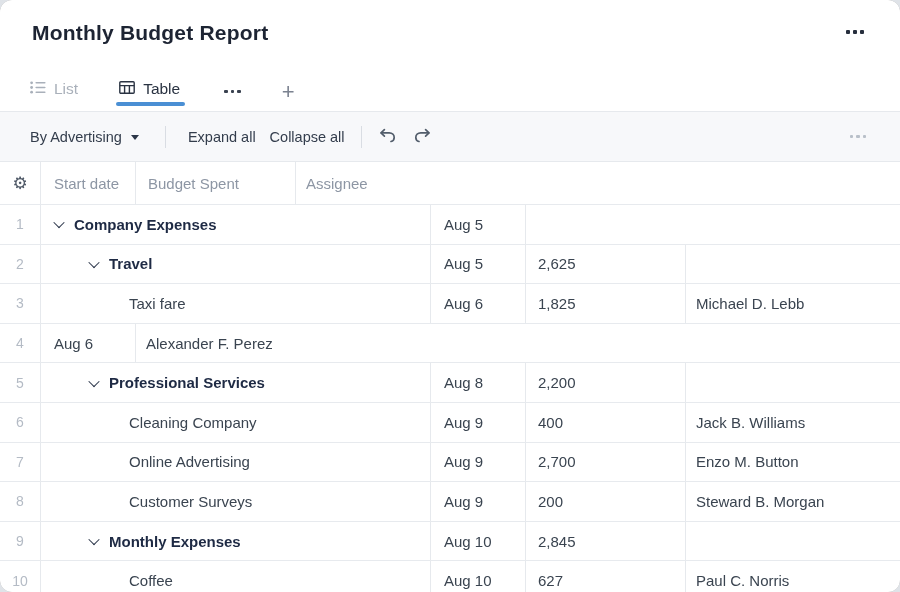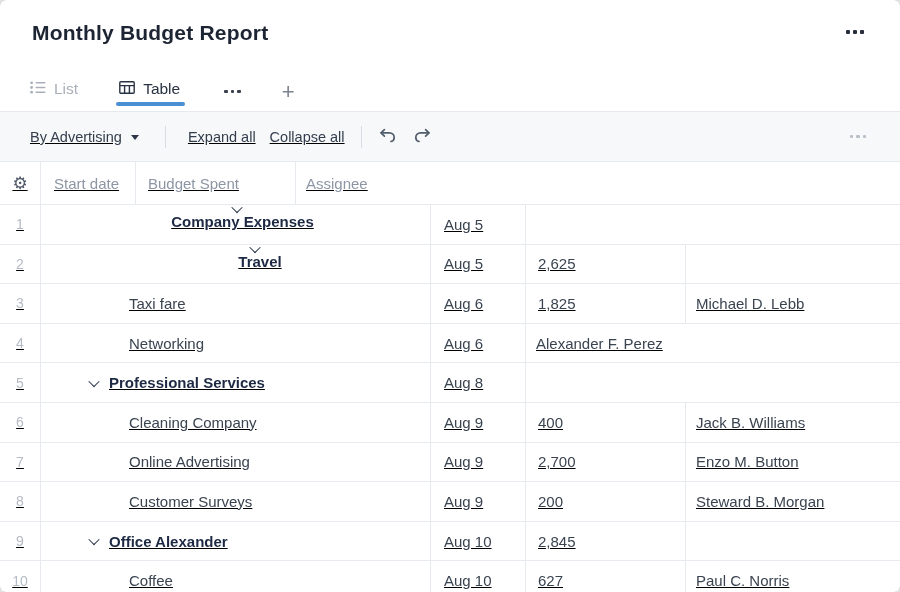--- a/index.html
+++ b/index.html
@@ -1,17 +1,17 @@
 <!DOCTYPE html>
 <html><head>
 <meta charset="utf-8">
 <style>
   html,body{margin:0;padding:0;width:900px;height:592px;overflow:hidden;
     font-family:"Liberation Sans",sans-serif;background:#dfe3e8;}
-  .card{position:absolute;inset:0;background:#a3a3a3;border-radius:6px;overflow:hidden;text-decoration:underline;}
+  .card{position:absolute;inset:0;background:#a3a3a3;border-radius:12px;overflow:hidden;}
 
   
   .app-header{position:relative;height:111px;border-bottom:1px solid #e6e9ed;background:#fff;}
   .page-title{position:absolute;top:21px;left:32px;font-size:21px;font-weight:700;color:#1d2433;letter-spacing:.2px;}
   .dots{display:flex;align-items:center;cursor:pointer;}
   .dots i{display:block;border-radius:1px;}
   .header-more{position:absolute;top:30px;right:36px;}
   .header-more i{width:4px;height:4px;background:#272f3d;margin-left:3px;}
   .tabs{position:absolute;bottom:0;left:30px;display:flex;align-items:flex-end;gap:41px;}
   .tab{position:relative;display:flex;align-items:center;gap:8px;padding-bottom:13px;font-size:15.5px;cursor:pointer;}
@@ -150,61 +150,59 @@
       <span class="gear">⚙</span>
     </div>
     <div class="c-start">Start date</div>
     <div class="c-budget">Budget Spent</div>
     <div class="c-assignee">Assignee</div>
   </div>
 
   <div class="tbody">
       <div class="trow parent-row">
         <div class="c-gutter">1</div>
-        <div class="c-title" style="padding-left: 14px; flex-direction: column;">
+        <div class="c-title" style="padding-left: 14px;">
           <span class="chev"></span>
           <span class="ttext">Company Expenses</span>
         </div>
         <div class="c-start">Aug 5</div>
         <div class="c-assignee"></div>
       </div>
       <div class="trow parent-row">
         <div class="c-gutter">2</div>
-        <div class="c-title" style="padding-left: 49px; flex-direction: column;">
+        <div class="c-title" style="padding-left: 49px;">
           <span class="chev"></span>
           <span class="ttext">Travel</span>
         </div>
         <div class="c-start">Aug 5</div>
         <div class="c-budget">2,625</div>
         <div class="c-assignee"></div>
       </div>
       <div class="trow">
         <div class="c-gutter">3</div>
         <div class="c-title" style="padding-left: 88px;">
           <span class="ttext">Taxi fare</span>
         </div>
         <div class="c-start">Aug 6</div>
         <div class="c-budget">1,825</div>
         <div class="c-assignee">Michael D. Lebb</div>
       </div>
       <div class="trow">
         <div class="c-gutter">4</div>
-        <div class="c-title" style="padding-left: 88px;">
-          <span class="ttext">Networking</span>
-        </div>
         <div class="c-start">Aug 6</div>
         <div class="c-assignee">Alexander F. Perez</div>
       </div>
       <div class="trow parent-row">
         <div class="c-gutter">5</div>
         <div class="c-title" style="padding-left: 49px;">
           <span class="chev"></span>
           <span class="ttext">Professional Services</span>
         </div>
         <div class="c-start">Aug 8</div>
+        <div class="c-budget">2,200</div>
         <div class="c-assignee"></div>
       </div>
       <div class="trow">
         <div class="c-gutter">6</div>
         <div class="c-title" style="padding-left: 88px;">
           <span class="ttext">Cleaning Company</span>
         </div>
         <div class="c-start">Aug 9</div>
         <div class="c-budget">400</div>
         <div class="c-assignee">Jack B. Williams</div>
@@ -224,21 +222,21 @@
           <span class="ttext">Customer Surveys</span>
         </div>
         <div class="c-start">Aug 9</div>
         <div class="c-budget">200</div>
         <div class="c-assignee">Steward B. Morgan</div>
       </div>
       <div class="trow parent-row">
         <div class="c-gutter">9</div>
         <div class="c-title" style="padding-left: 49px;">
           <span class="chev"></span>
-          <span class="ttext">Office Alexander</span>
+          <span class="ttext">Monthly Expenses</span>
         </div>
         <div class="c-start">Aug 10</div>
         <div class="c-budget">2,845</div>
         <div class="c-assignee"></div>
       </div>
       <div class="trow">
         <div class="c-gutter">10</div>
         <div class="c-title" style="padding-left: 88px;">
           <span class="ttext">Coffee</span>
         </div>

